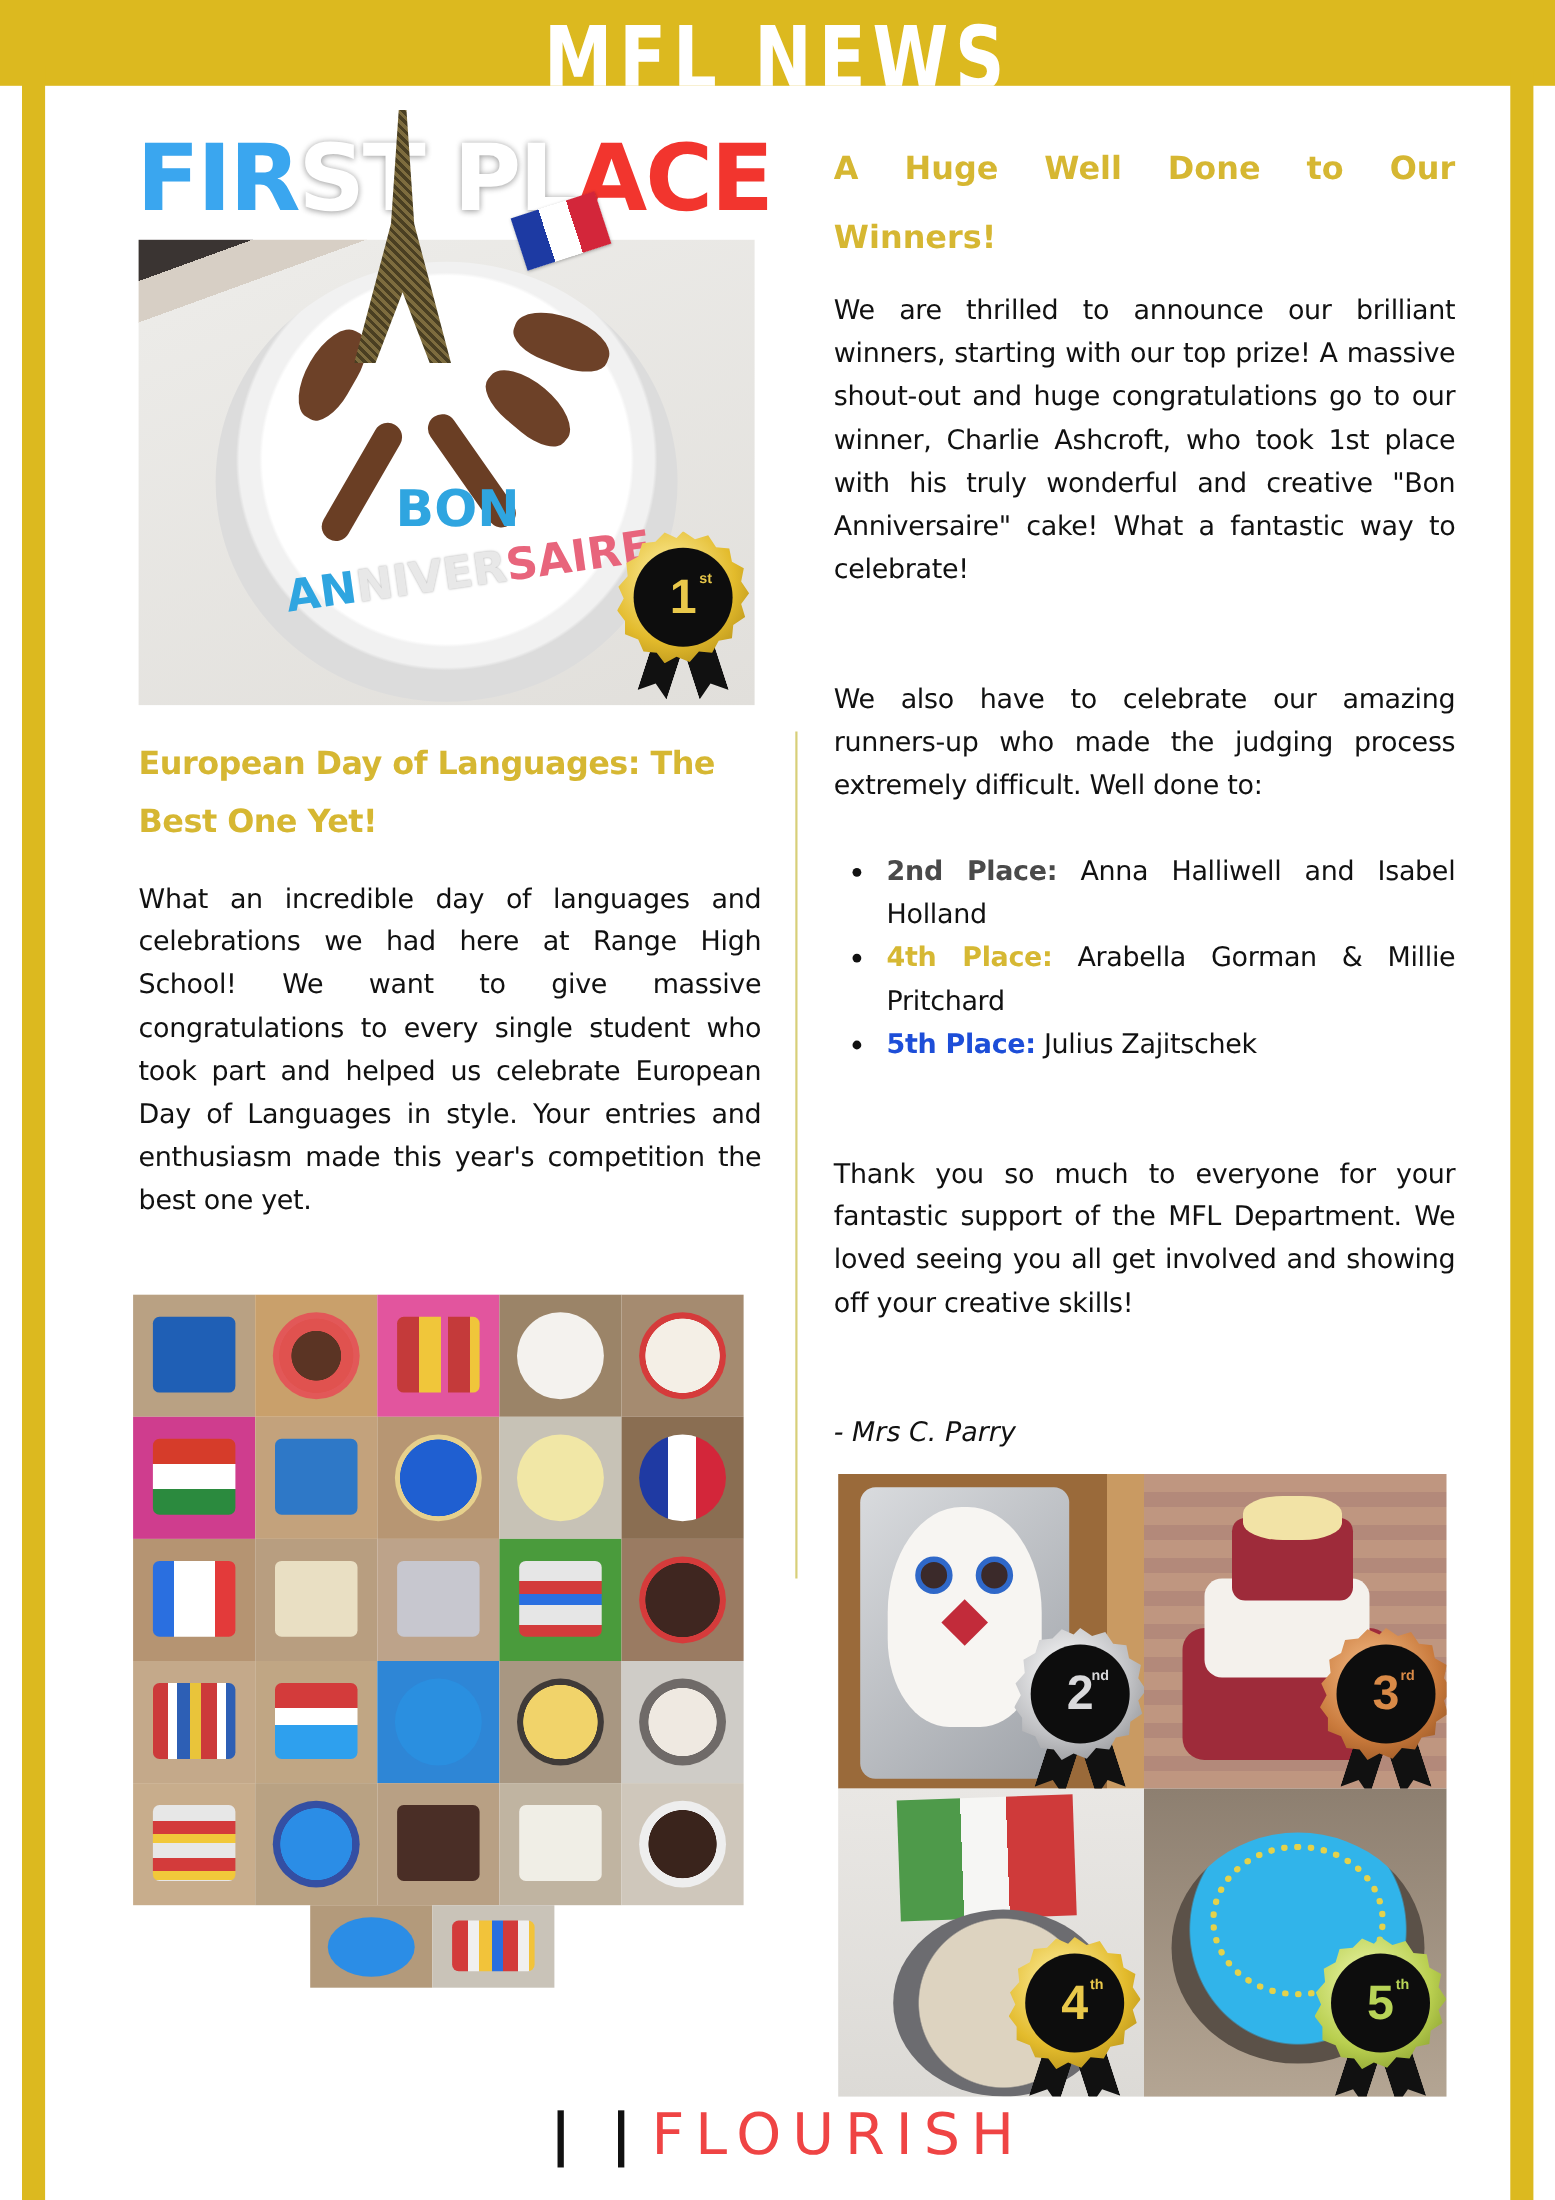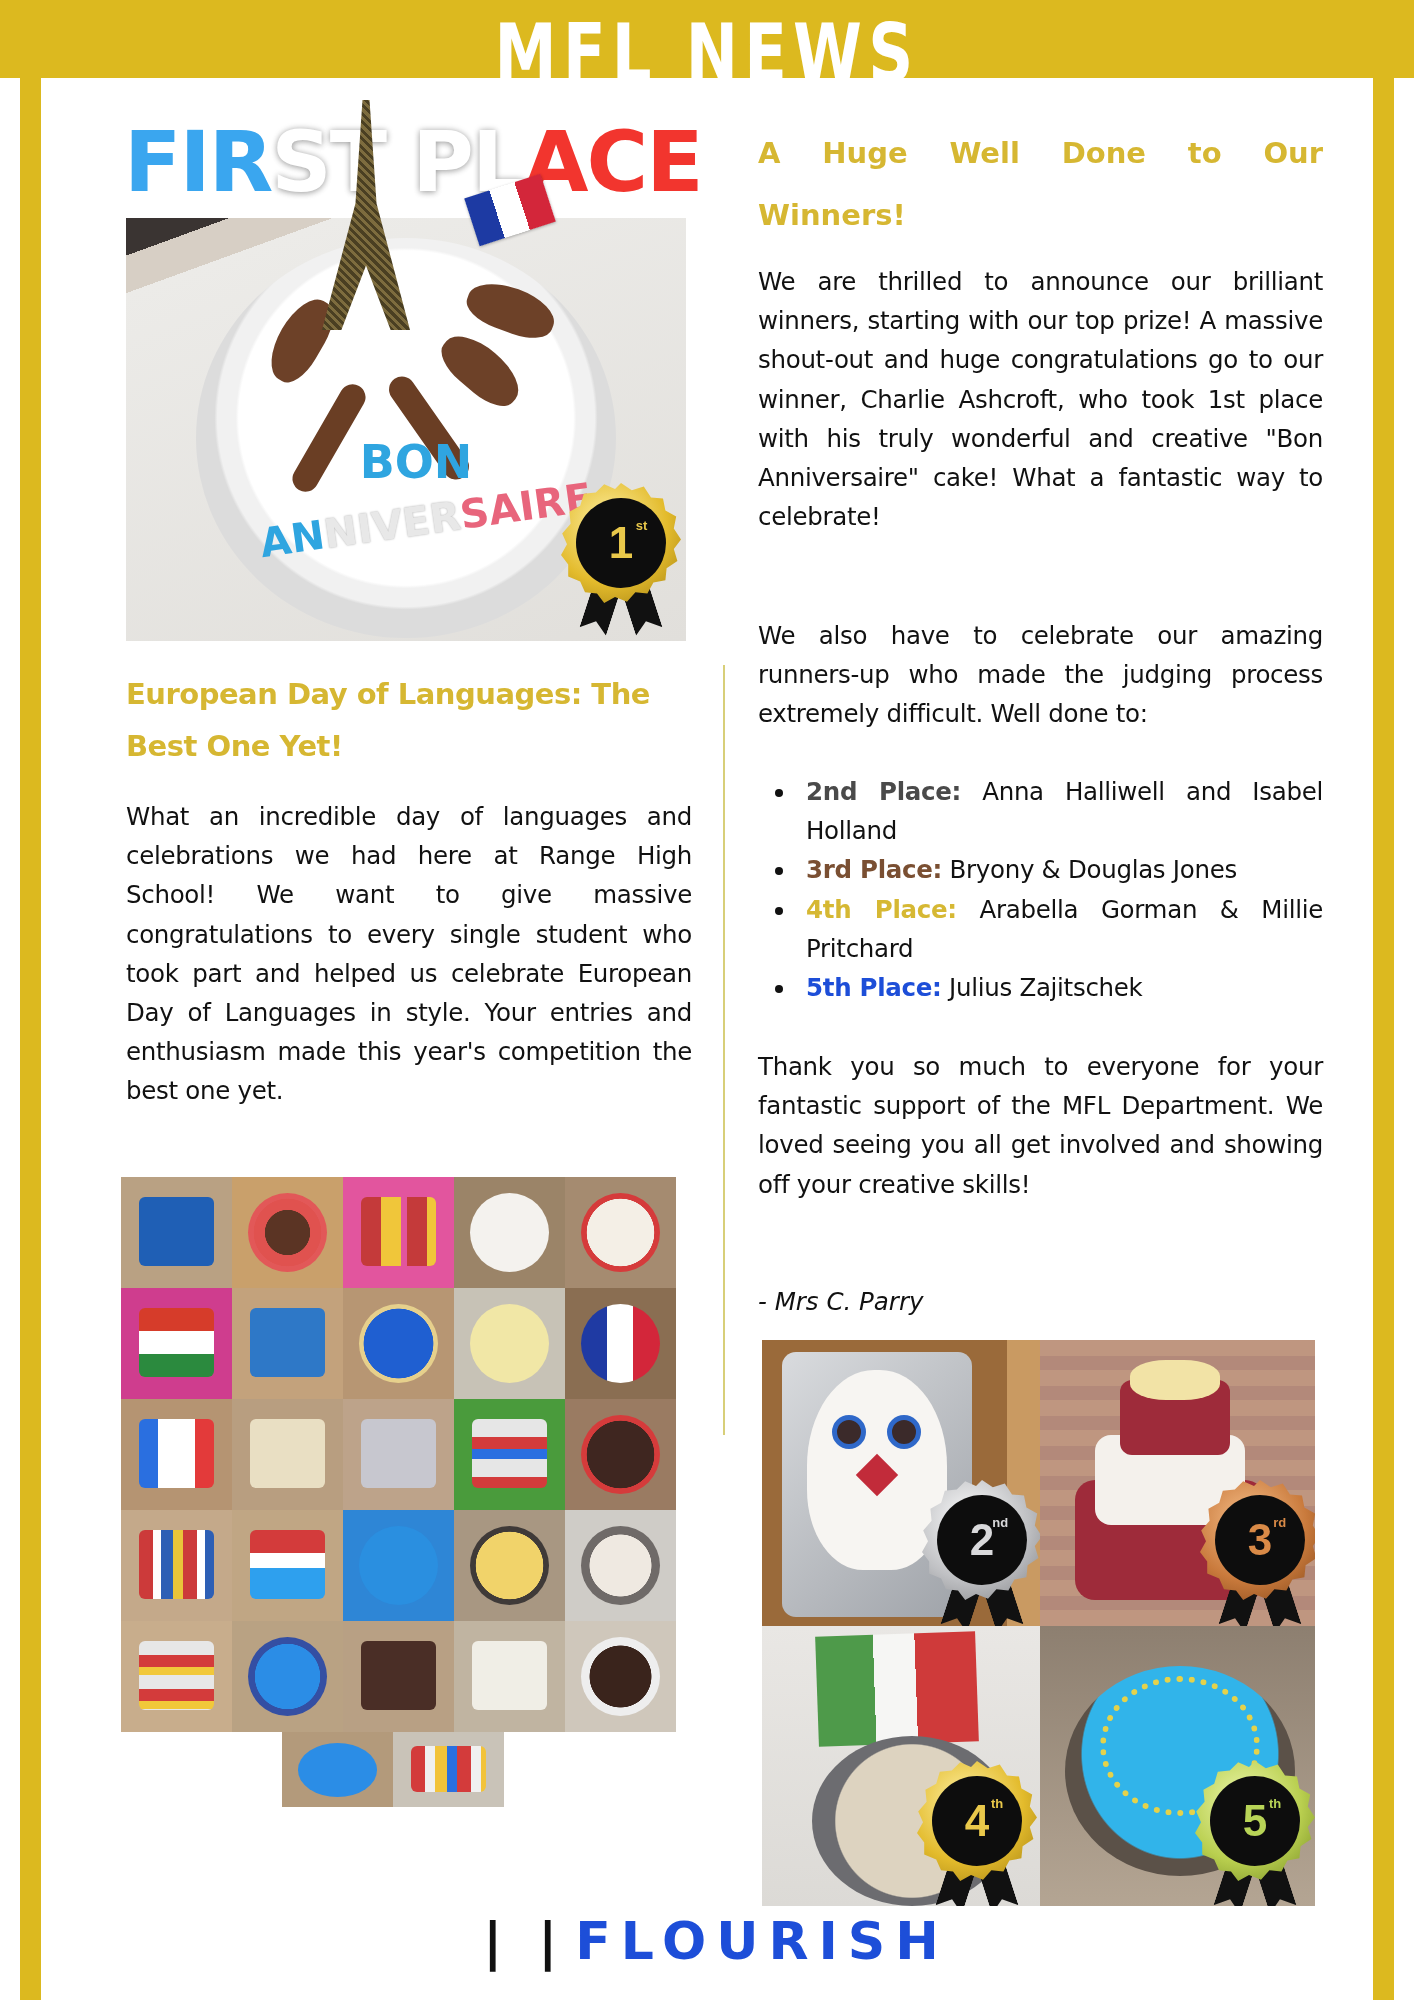--- a/index.html
+++ b/index.html
@@ -92,21 +92,21 @@
   
   .ru-grid { position: absolute; left: 762px; top: 1340px; width: 553px; height: 566px; display: grid;
     grid-template-columns: 278px 275px; grid-template-rows: 286px 280px; }
   .ru-cell { position: relative; overflow: hidden; }
 
   
   .footer { position: absolute; left: 0; width: 1414px; top: 1906px; height: 70px; display: flex; align-items: center; justify-content: center;
     font-family: "DejaVu Sans", sans-serif; font-size: 52px; line-height: 60px; letter-spacing: 10px; }
   .footer .challenge { color: #b8943a; font-weight: normal; }
   .footer .support { color: #3a1219; font-weight: bold; }
-  .footer .flourish { color: #1d4ed8; font-weight: bold; }
+  .footer .flourish { color: #ef4444; font-weight: normal; }
   .footer .sep { color: #111; margin: 0 18px; font-weight: bold; letter-spacing: 0; }
 </style>
 </head>
 <body>
 
 <div class="top-band">
   <div class="masthead">MFL NEWS</div>
 </div>
 <div class="side-bar left"></div>
 <div class="side-bar right"></div>
@@ -237,21 +237,20 @@
         <div class="sq" style="background:repeating-linear-gradient(90deg,#d33b3b 0 14px,#f0f0f0 14px 24px,#f2c33a 24px 36px,#2a6fe0 36px 46px);"></div>
       </div>
   </div>
 </div>
 
 <div class="h-gold right-heading">A Huge Well Done to Our Winners!</div>
 <div class="body-text r-p1">We are thrilled to announce our brilliant winners, starting with our top prize! A massive shout-out and huge congratulations go to our winner, Charlie Ashcroft, who took 1st place with his truly wonderful and creative "Bon Anniversaire" cake! What a fantastic way to celebrate!</div>
 <div class="body-text r-p2">We also have to celebrate our amazing runners-up who made the judging process extremely difficult. Well done to:</div>
 <ul class="winners-list">
   <li><span class="place" style="color:#4a4a4a;">2nd Place:</span> <span>Anna Halliwell and Isabel Holland</span></li>
-  <li><span class="place" style="color:#7a4f32;">3rd Place:</span> <span>Bryony &amp; Douglas Jones</span></li>
   <li><span class="place" style="color:#d6b833;">4th Place:</span> <span>Arabella Gorman &amp; Millie Pritchard</span></li>
   <li><span class="place" style="color:#1d4ed8;">5th Place:</span> <span>Julius Zajitschek</span></li>
 </ul>
 <div class="body-text r-p3">Thank you so much to everyone for your fantastic support of the MFL Department. We loved seeing you all get involved and showing off your creative skills!</div>
 <div class="signoff">- Mrs C. Parry</div>
 
 <div class="ru-grid">
   <div class="ru-cell" style="background:linear-gradient(90deg,#9a6a3a 0 88%,#c99a62 88%);">
     <div style="position:absolute;left:20px;top:12px;width:190px;height:265px;border-radius:14px;background:linear-gradient(135deg,#d9dbde,#9ea2a8);"></div>
     <div style="position:absolute;left:45px;top:30px;width:140px;height:200px;border-radius:48% 48% 40% 40%;background:#f7f5f2;"></div>

